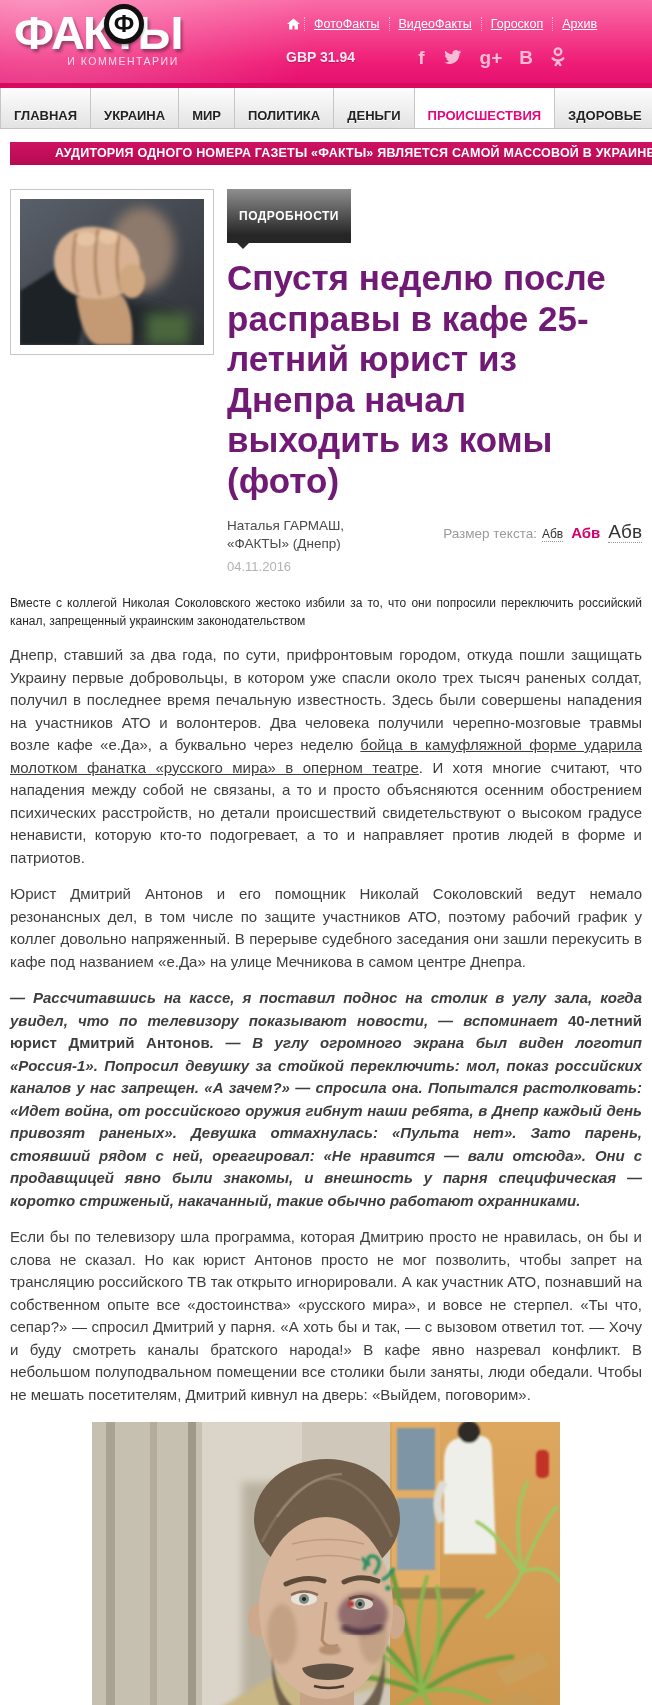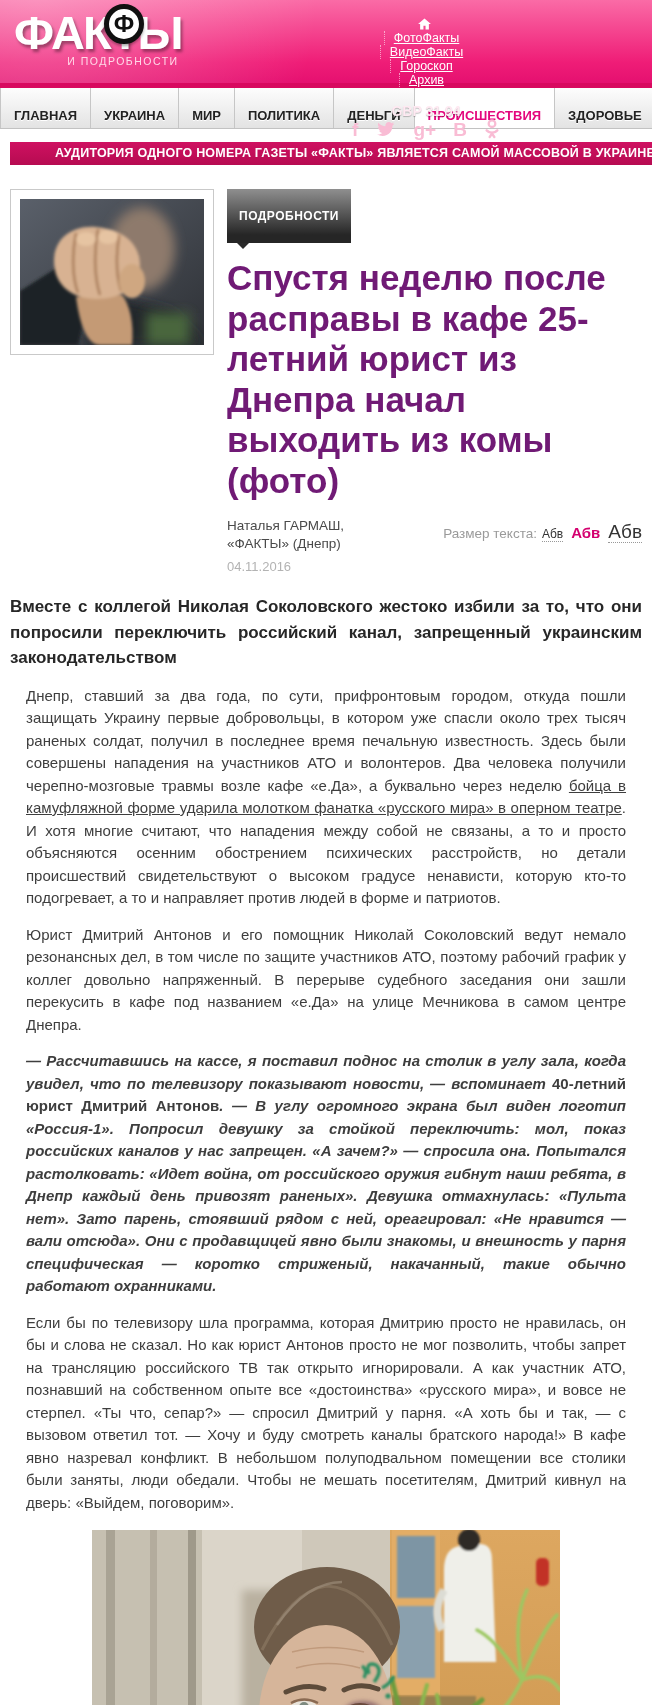--- a/index.html
+++ b/index.html
@@ -11,24 +11,24 @@
                linear-gradient(180deg,#fa6ba6 0%,#ef1d77 75%,#e51070 100%);
     border-bottom:5px solid #d8095f;}
   .logo{position:absolute;left:14px;top:8px;width:218px;cursor:pointer;}
   .logo-phi{position:absolute;left:90px;top:-4px;width:30px;height:30px;border-radius:50%;
     background:#fff;border:5px solid #101010;color:#101010;font-weight:bold;font-size:24px;
     display:flex;align-items:center;justify-content:center;z-index:2;box-shadow:0 2px 3px rgba(0,0,0,.35);}
   .logo-title{font-size:47px;font-weight:bold;color:#fff;letter-spacing:-2px;line-height:1.05;
     text-shadow:2px 3px 3px rgba(0,0,0,.35);}
   .logo-sub{color:#ffd9e8;font-size:10.5px;letter-spacing:1.5px;text-align:center;margin-top:-2px;}
   .header-right{position:absolute;left:286px;top:17px;width:280px;}
-  .top-links{display:flex;align-items:center;color:#fff;font-size:12.5px;flex-direction:column;}
+  .top-links{display:flex;align-items:center;color:#fff;font-size:12.5px;}
   .home-icon{margin-right:3px;display:inline-flex;cursor:pointer;}
   .top-link{color:#fff;text-decoration:underline;padding:0 9px;border-left:1px dotted rgba(255,255,255,.55);cursor:pointer;white-space:nowrap;}
-  .row2{display:flex;justify-content:space-between;align-items:center;margin-top:16px;flex-direction:column;}
+  .row2{display:flex;justify-content:space-between;align-items:center;margin-top:16px;}
   .currency{color:#ffe9f2;font-weight:bold;font-size:14px;text-shadow:0 1px 1px rgba(0,0,0,.25);}
   .social{display:flex;gap:17px;align-items:center;}
   .social-ic{color:#f9bcd4;font-weight:bold;font-size:19px;line-height:1;cursor:pointer;display:inline-flex;align-items:center;}
   .social-ic svg{display:block;}
 
   
   .main-nav{display:flex;height:40px;overflow:hidden;border-bottom:1px solid #c2c2c2;background:#e8e8e8;}
   .nav-item{flex:0 0 auto;padding:8px 13px;line-height:40px;font-size:13px;font-weight:bold;color:#222;
     background:linear-gradient(#fdfdfd,#e3e3e3);border-right:1px solid #c6c6c6;text-shadow:0 1px 0 #fff;cursor:pointer;}
   .nav-item:first-child{border-left:1px solid #c6c6c6;}
@@ -50,38 +50,38 @@
     border-right:6px solid transparent;border-top:6px solid #2a2a2a;}
   h1.title{font-size:35px;line-height:1.16;color:#701a75;margin:15px 0 0;font-weight:bold;}
   .meta-row{display:flex;justify-content:space-between;margin-top:15px;align-items:flex-start;gap:44px;}
   .author{font-size:13.5px;color:#4a4a4a;line-height:1.35;}
   .date{margin-top:6px;color:#b3b3b3;font-size:13px;}
   .size-ctl{font-size:13.5px;color:#9a9a9a;white-space:nowrap;padding-top:4px;}
   .size-opt{cursor:pointer;}
   .size-s{font-size:12px;color:#333;border-bottom:1px dotted #999;margin-left:5px;}
   .size-m{font-size:15px;color:#d4006f;margin-left:8px;font-weight:bold;}
   .size-l{font-size:19px;color:#333;border-bottom:1px dotted #999;margin-left:8px;}
-  .lead{font-weight:bold;font-size:17px;color:#272727;line-height:1.5;margin:20px 0 4px;text-align:justify;}
-  .bpar{font-size:15px;line-height:1.5;color:#3e3e3e;text-align:justify;margin:14px 16px;}
+  .lead{font-weight:normal;font-size:12px;color:#272727;line-height:1.5;margin:20px 0 4px;text-align:justify;}
+  .bpar{font-size:15px;line-height:1.5;color:#3e3e3e;text-align:justify;margin:14px 0;}
   .seg-italic{font-style:italic;font-weight:bold;}
   .seg-bold{font-weight:bold;}
   .seg-link{text-decoration:underline;cursor:pointer;}
   .photo-wrap{width:468px;margin:16px auto 0;}
   .photo-wrap svg{display:block;}
 </style>
 </head>
 <body>
 
 <div class="page">
 
   <header class="site-header">
     <div class="logo">
       <div class="logo-phi">Ф</div>
       <div class="logo-title">ФАКТЫ</div>
-      <div class="logo-sub">И ПОДРОБНОСТИ</div>
+      <div class="logo-sub">И КОММЕНТАРИИ</div>
     </div>
     <div class="header-right">
       <nav class="top-links">
         <span class="home-icon">
           <svg width="15" height="14" viewBox="0 0 24 24" fill="#ffffff">
               <path d="M12 2.5 L23 12 H19.5 V21.5 H13.8 V15 H10.2 V21.5 H4.5 V12 H1 Z"></path>
             </svg>
         </span>
 
       <a class="top-link">ФотоФакты</a>

